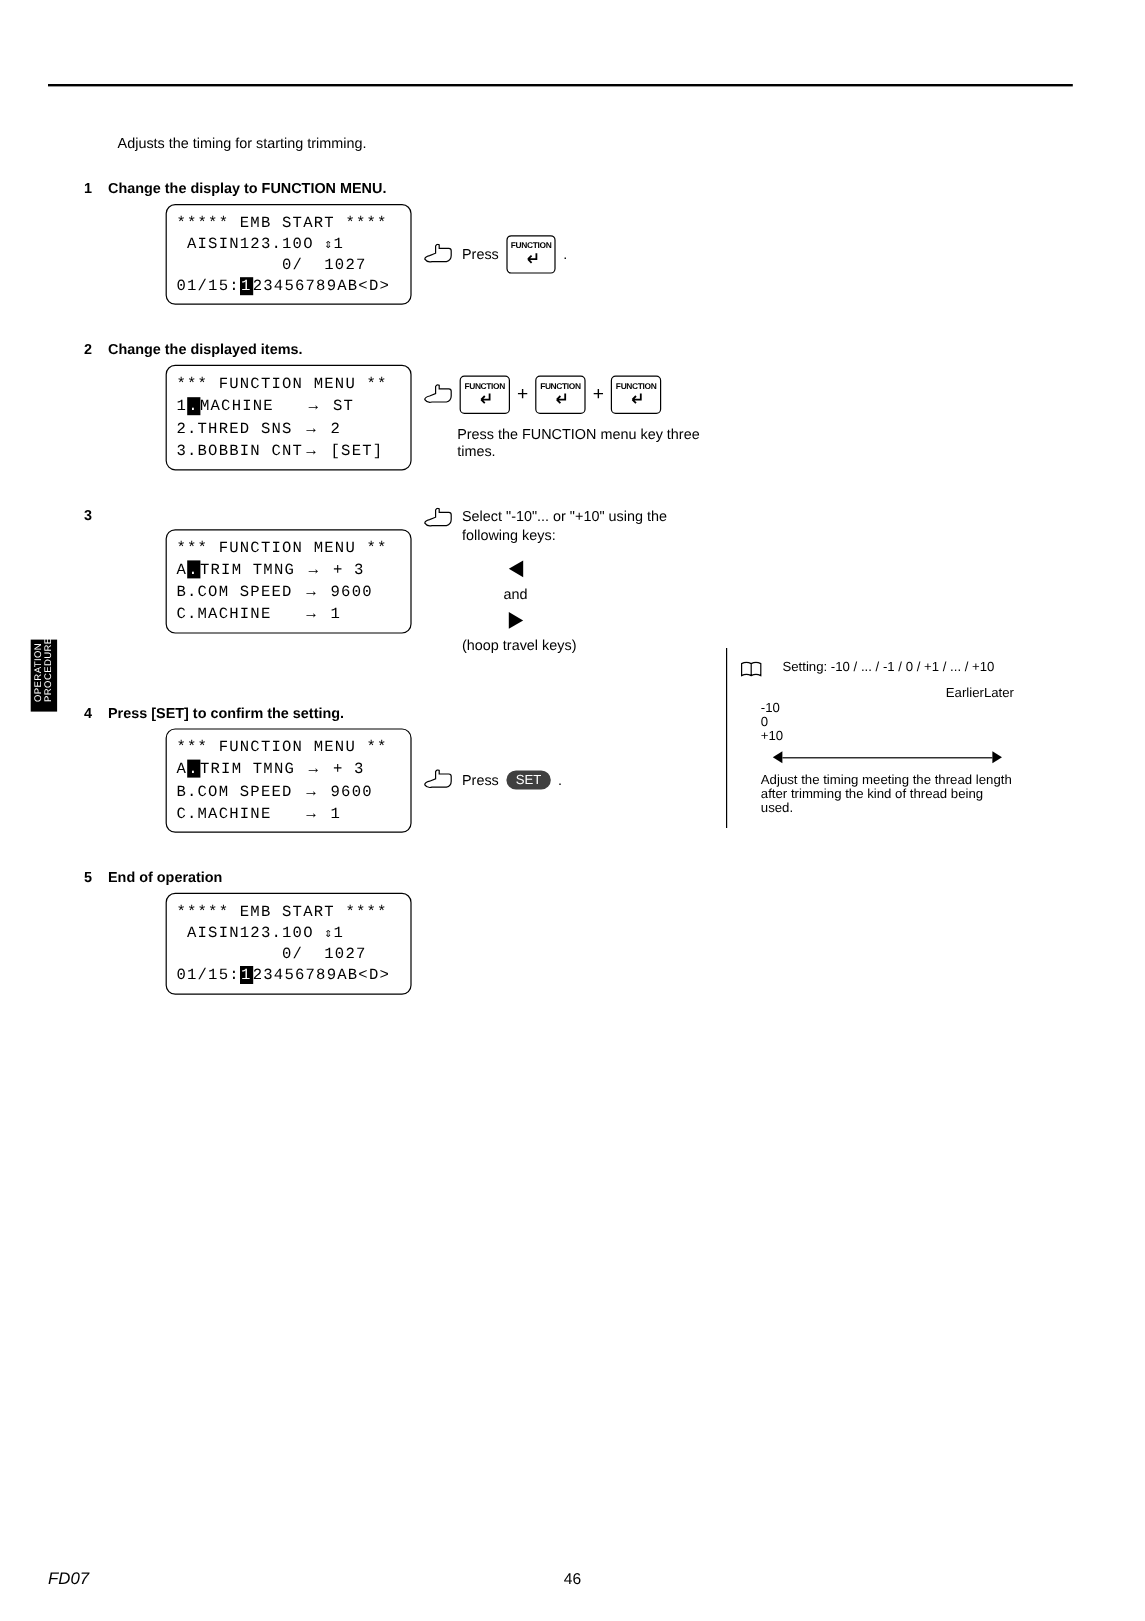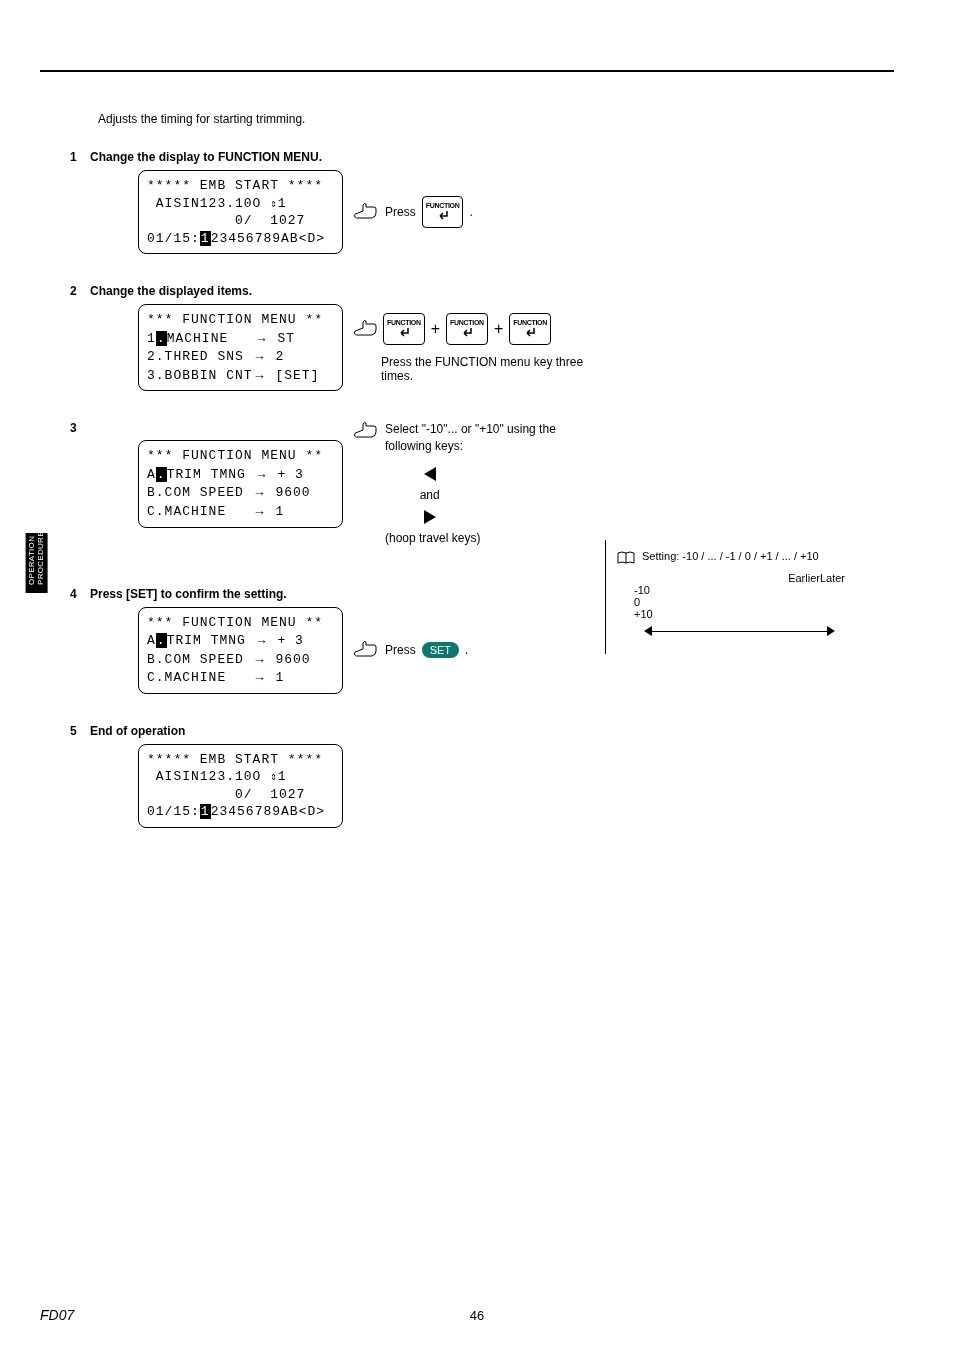--- a/index.html
+++ b/index.html
@@ -49,21 +49,21 @@
     vertical-align: middle;
     min-width: 32px;
     height: 32px;
     font-size: 8px;
     font-weight: bold;
     background: #fff;
     line-height: 1;
   }
   .keycap .klabel { font-size: 7px; letter-spacing: -0.3px; }
   .setkey {
-    background: #0f766e; color: #fff; border-radius: 10px;
+    background: #404040; color: #fff; border-radius: 10px;
     padding: 2px 8px; font-size: 11px; display: inline-block;
     vertical-align: middle;
   }
   .tri-left {
     width: 0; height: 0; border-top: 7px solid transparent;
     border-bottom: 7px solid transparent; border-right: 12px solid #000;
     display:inline-block; vertical-align: middle;
   }
   .tri-right {
     width: 0; height: 0; border-top: 7px solid transparent;
@@ -82,21 +82,21 @@
     line-height: 1.1;
     height: 60px;
   }
   .side-tip {
     position: absolute;
     left: 605px; top: 540px; width: 240px;
     border-left: 1px solid #000;
     padding: 10px 0 10px 10px;
     font-size: 11px;
   }
-  .side-tip .row { display:flex; gap:6px; margin-bottom:6px; }
+  .side-tip .row { display:flex; gap:16px; margin-bottom:6px; }
   .side-scale { font-size: 11px; margin: 6px 0 6px 18px; }
   .scale-line { position: relative; height: 14px; margin: 4px 0 6px 0; }
   .scale-axis { position:absolute; left: 18px; right: 18px; top: 7px; height: 1px; background:#000; }
   .scale-larrow { position:absolute; left: 10px; top: 2px; width:0;height:0;border-top:5px solid transparent;border-bottom:5px solid transparent;border-right:8px solid #000; }
   .scale-rarrow { position:absolute; right: 10px; top: 2px; width:0;height:0;border-top:5px solid transparent;border-bottom:5px solid transparent;border-left:8px solid #000; }
   .footer { position:absolute; left: 40px; bottom: 28px; font-style: italic; font-size: 14px; }
   .pagenum { position:absolute; left: 0; right: 0; bottom: 28px; text-align: center; font-size: 13px; }
   .plus { font-size: 16px; vertical-align: middle; margin: 0 2px; }
   .instr-text { line-height: 1.4; }
   .instr-text .subline { margin-left: 28px; display:flex; align-items:center; gap:6px; margin-top:6px;flex-direction:column; }
@@ -267,18 +267,19 @@
       <span>-10</span>
       <span>0</span>
       <span>+10</span>
     </div>
     <div class="scale-line">
       <div class="scale-larrow"></div>
       <div class="scale-axis"></div>
       <div class="scale-rarrow"></div>
     </div>
   </div>
+  <div style="margin-left:18px;">Adjust the timing meeting the thread length after trimming the kind of thread being used.</div>
 </div>
 
 <div style="position:absolute;left:605px;top:140px;width:1px;height:520px;"></div>
 
 <div class="footer">FD07</div>
 <div class="pagenum">46</div>
 
 </body></html>

